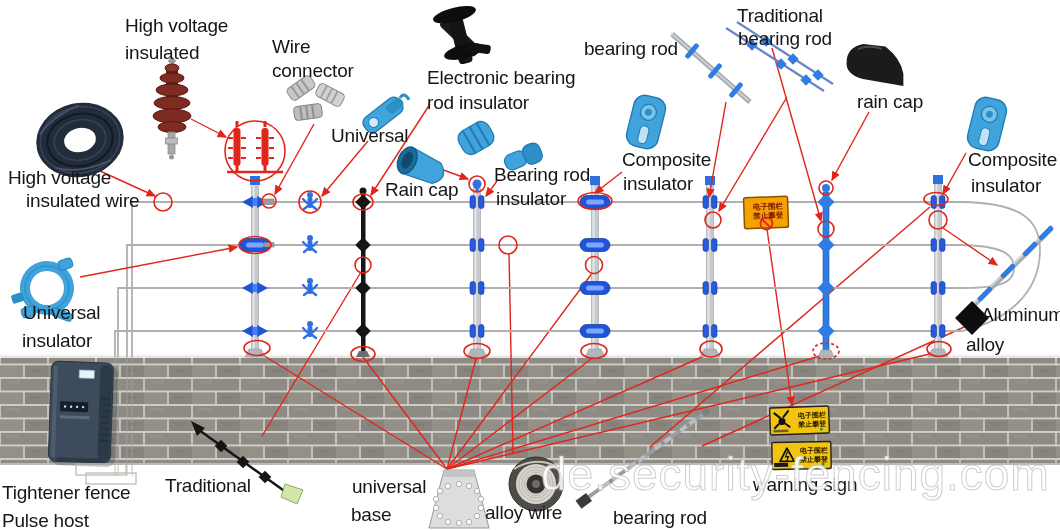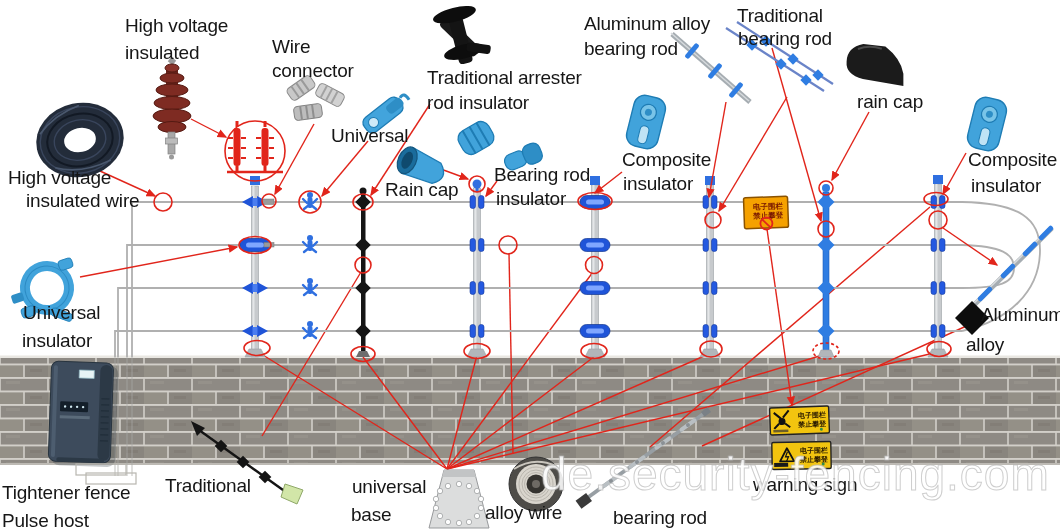--- a/index.html
+++ b/index.html
@@ -473,26 +473,25 @@
     <rect x="12" y="16" width="22" height="8" rx="3" transform="rotate(38)" fill="#41a3db" stroke="#1e7cb4" stroke-width="0.8"></rect>
     <rect x="-37" y="-4" width="12" height="9" rx="2" fill="#2e8ec6"></rect>
   </g>
 </svg>
 
   <div class="lbl" style="left:125px;top:16px">High voltage</div>
   <div class="lbl" style="left:125px;top:43px">insulated</div>
   <div class="lbl" style="left:272px;top:37px">Wire</div>
   <div class="lbl" style="left:272px;top:61px">connector</div>
   <div class="lbl" style="left:331px;top:126px">Universal</div>
-  <div class="lbl" style="left:427px;top:68px">Traditional arrester</div>
+  <div class="lbl" style="left:427px;top:68px">Electronic bearing</div>
   <div class="lbl" style="left:427px;top:93px">rod insulator</div>
   <div class="lbl" style="left:385px;top:180px">Rain cap</div>
   <div class="lbl" style="left:494px;top:165px">Bearing rod</div>
   <div class="lbl" style="left:496px;top:189px">insulator</div>
-  <div class="lbl" style="left:584px;top:14px">Aluminum alloy</div>
   <div class="lbl" style="left:584px;top:39px">bearing rod</div>
   <div class="lbl" style="left:622px;top:150px">Composite</div>
   <div class="lbl" style="left:623px;top:174px">insulator</div>
   <div class="lbl" style="left:737px;top:6px">Traditional</div>
   <div class="lbl" style="left:738px;top:29px">bearing rod</div>
   <div class="lbl" style="left:857px;top:92px">rain cap</div>
   <div class="lbl" style="left:968px;top:150px">Composite</div>
   <div class="lbl" style="left:971px;top:176px">insulator</div>
   <div class="lbl" style="left:8px;top:168px">High voltage</div>
   <div class="lbl" style="left:26px;top:191px">insulated wire</div>

